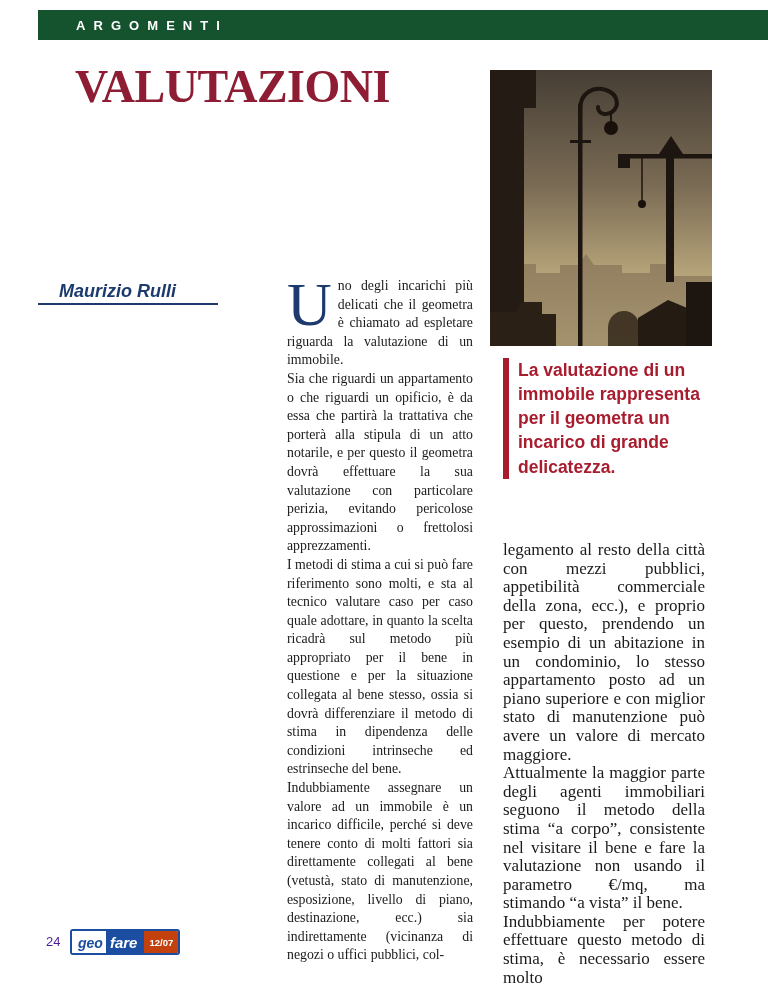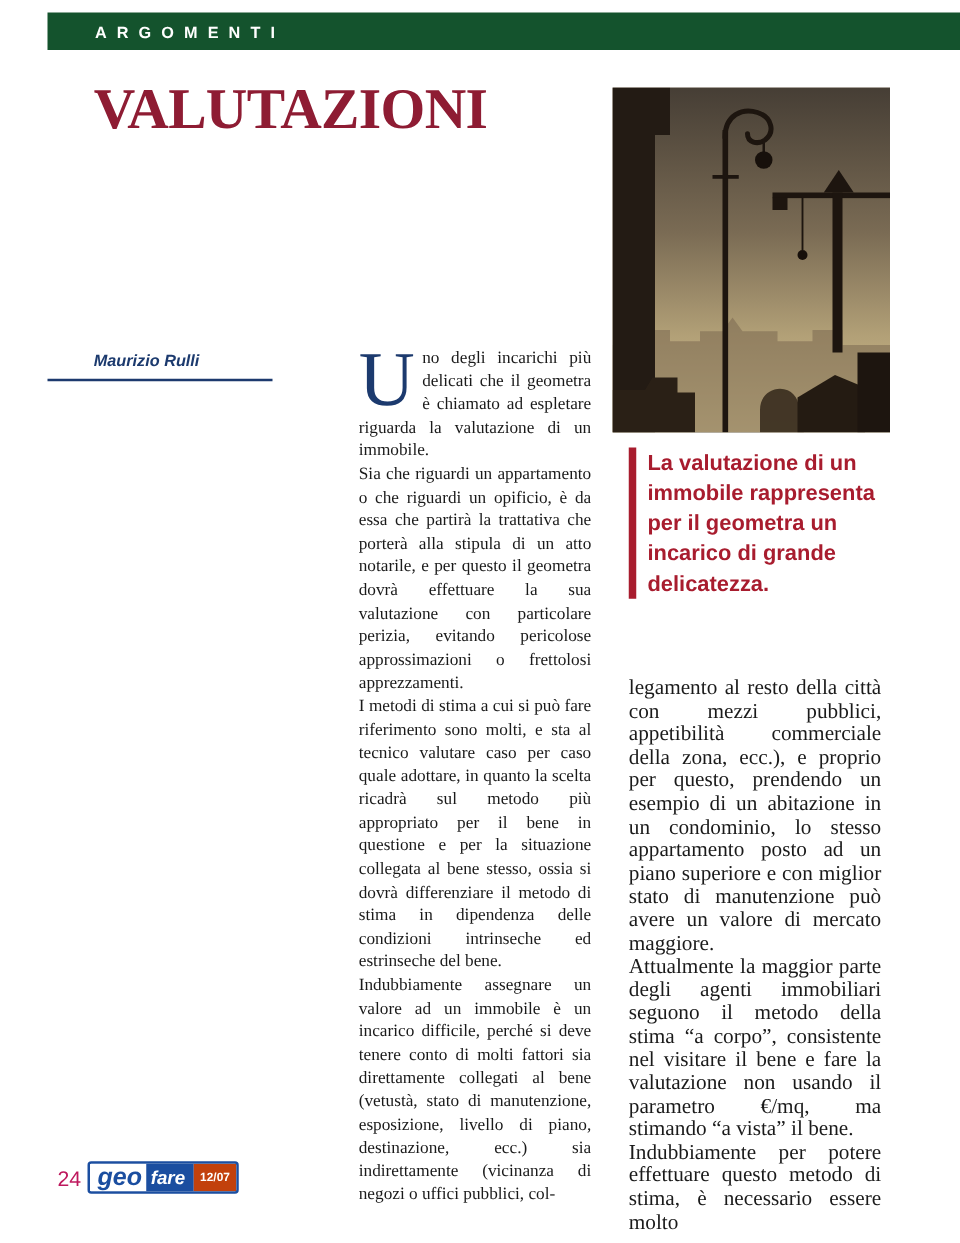--- a/index.html
+++ b/index.html
@@ -26,23 +26,23 @@
     color:#8e1c33;
   }
   
   .photo{
     position:absolute;left:490px;top:70px;width:222px;height:276px;
     overflow:hidden;background:#6e6252;
   }
   .photo svg{display:block;width:100%;height:100%;}
   
   .author{
-    position:absolute;left:75px;top:281px;
+    position:absolute;left:59px;top:281px;
     font-family:"Liberation Sans",sans-serif;font-style:italic;
-    font-weight:bold;font-size:13px;color:#1c3a6e;
+    font-weight:bold;font-size:18px;color:#1c3a6e;
   }
   .author-rule{
     position:absolute;left:38px;top:303px;width:180px;height:2px;
     background:#1c3a6e;
   }
   
   .intro{
     position:absolute;left:75px;top:332px;width:180px;
     font-family:"Liberation Sans",sans-serif;font-style:italic;
     font-size:17px;line-height:1.55;color:#1c3a6e;
@@ -70,30 +70,30 @@
     font-size:17.5px;line-height:1.38;color:#a81c2e;
   }
   
   .col-right{
     position:absolute;left:503px;top:541px;width:202px;
     font-size:17px;line-height:18.6px;text-align:justify;
   }
   
   .pagenum{
     position:absolute;left:46px;top:934px;
-    font-family:"Liberation Sans",sans-serif;font-size:17px;color:#be185d;
+    font-family:"Liberation Sans",sans-serif;font-size:13px;color:#4c1d95;
   }
   .logo{
     position:absolute;left:70px;top:929px;height:22px;
     display:inline-flex;align-items:stretch;
     border:2px solid #1b4ea0;border-radius:3px;overflow:hidden;
     font-family:"Liberation Sans",sans-serif;font-style:italic;font-weight:bold;
     background:#fff;
   }
-  .logo-geo{background:#ffffff;color:#1b4ea0;font-size:20px;padding:1px 3px 0 6px;display:flex;align-items:center;}
+  .logo-geo{background:#ffffff;color:#1b4ea0;font-size:14px;padding:1px 3px 0 6px;display:flex;align-items:center;}
   .logo-punto{background:#1b4ea0;color:#ffffff;font-size:15px;padding:1px 7px 0 4px;display:flex;align-items:center;}
   .logo-issue{background:#c2410c;color:#ffffff;font-size:9.5px;font-style:normal;
     padding:0 5px;display:flex;align-items:center;}
 </style>
 </head>
 <body>
 
 <div class="page">
 
   <div class="header-bar">

